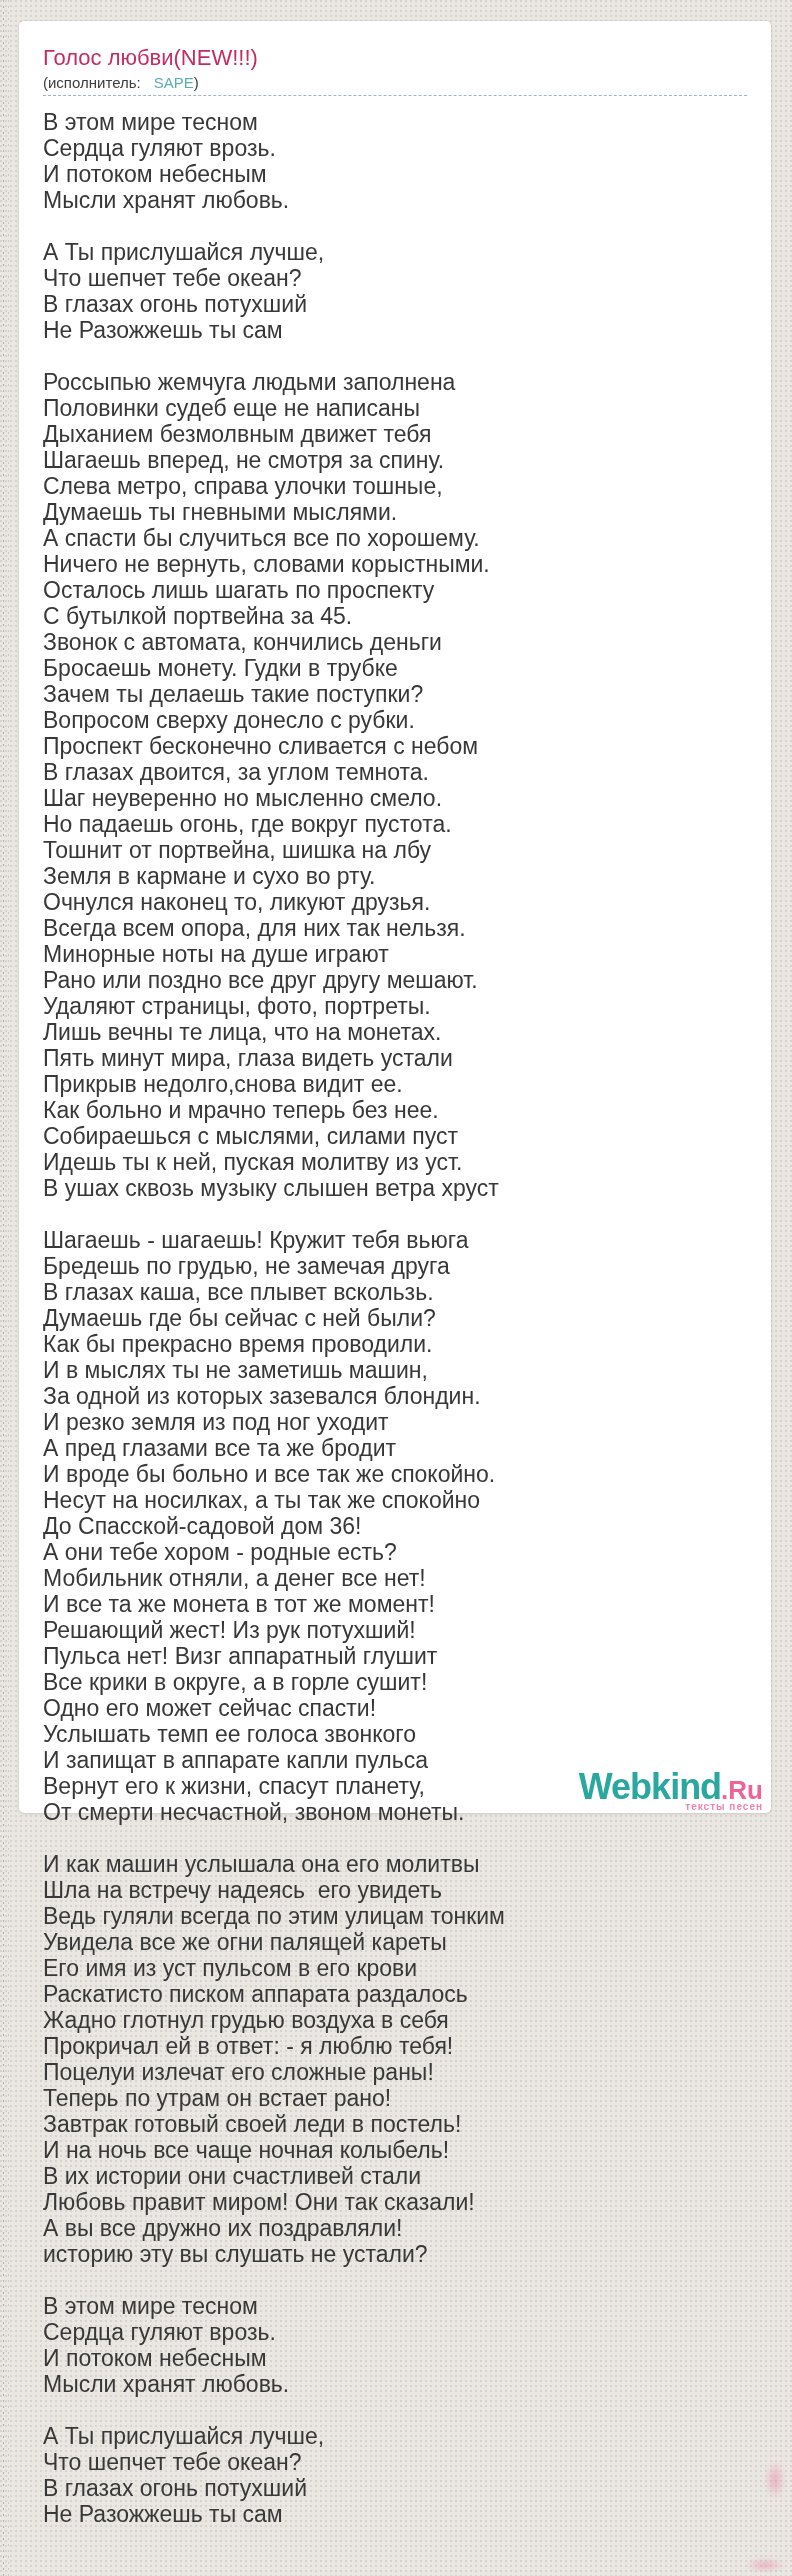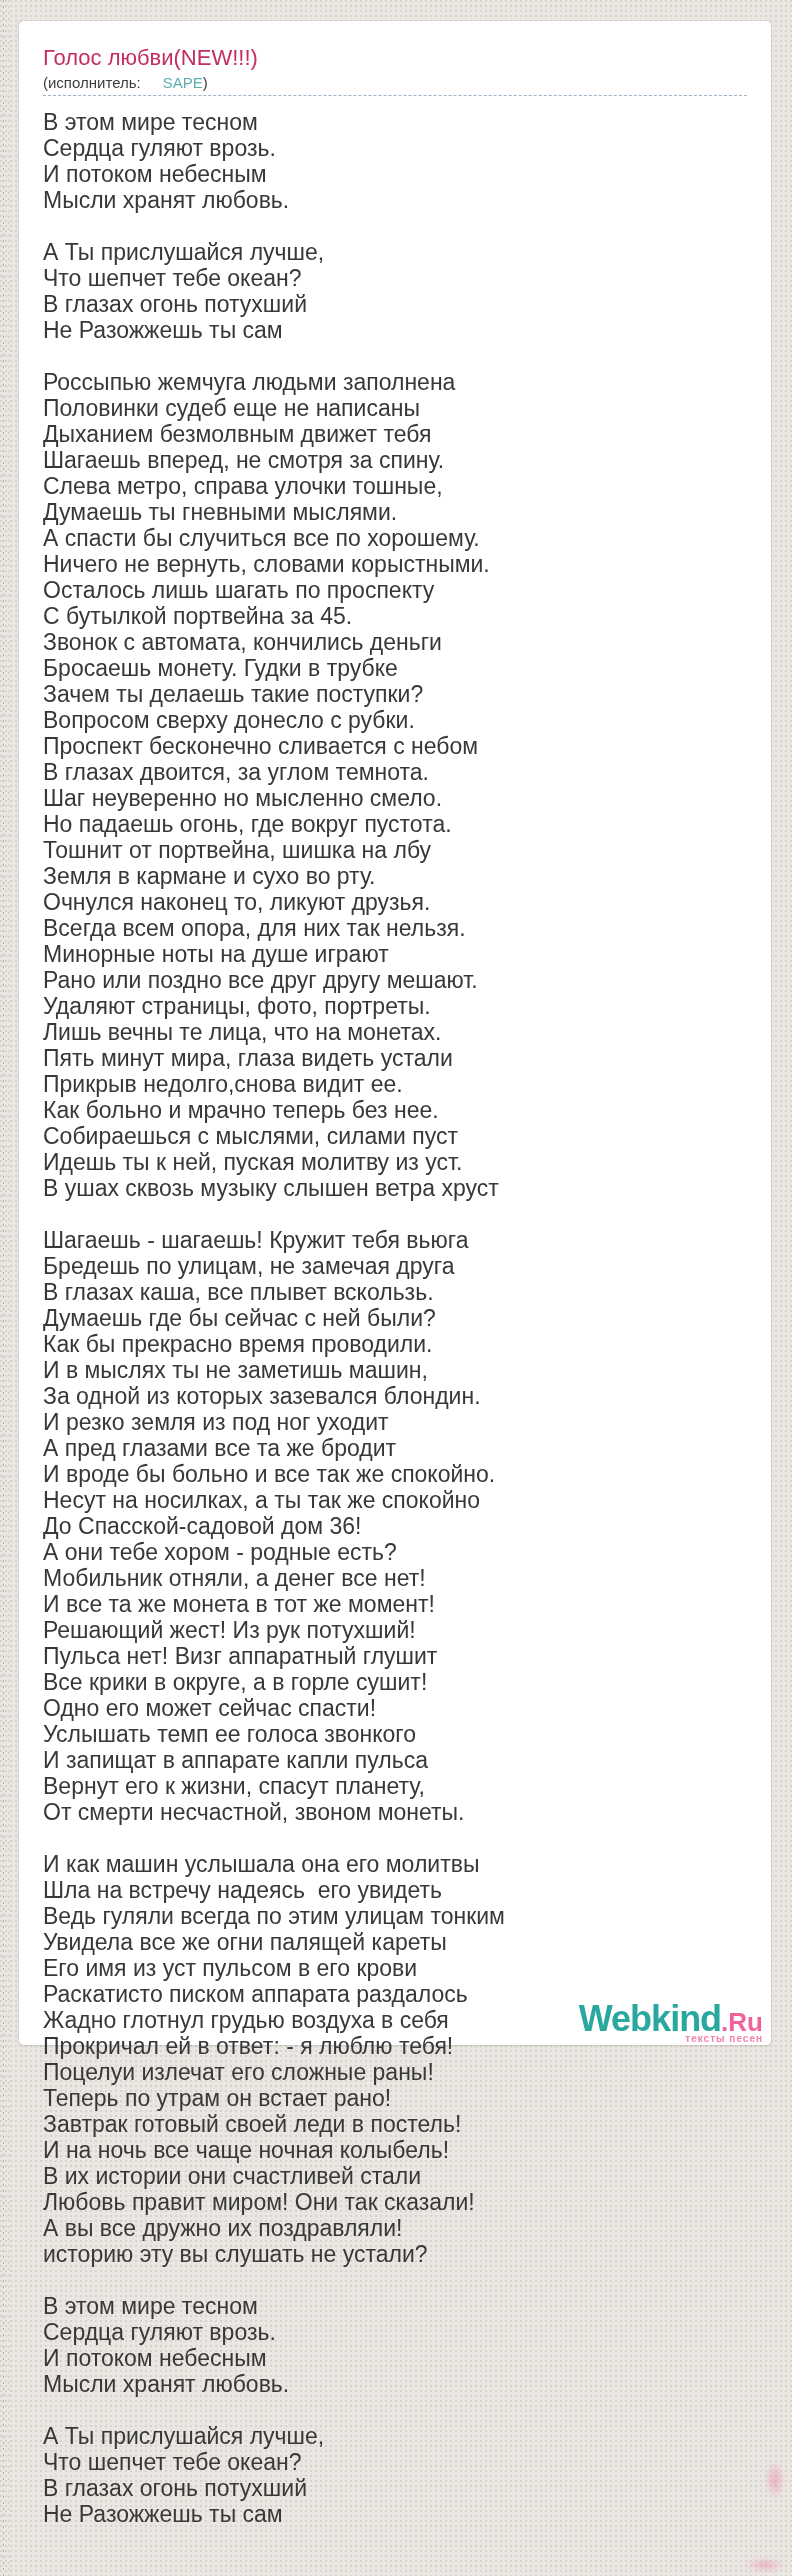--- a/index.html
+++ b/index.html
@@ -24,21 +24,21 @@
     position: absolute; border-radius: 50%;
     background: radial-gradient(ellipse at center, rgba(235,128,168,0.55), rgba(235,128,168,0) 70%);
     filter: blur(2px);
   }
   .smudge.sm-1 { left: 765px; top: 2461px; width: 20px; height: 38px; }
   .smudge.sm-2 { left: 745px; top: 2558px; width: 40px; height: 14px; }
 
   .card {
     position: absolute;
     left: 19px; top: 21px;
-    width: 752px; height: 2024px;
+    width: 752px; height: 1792px;
     background: #ffffff;
     border-radius: 5px;
     box-shadow: 0 1px 3px rgba(0,0,0,0.10), 0 0 0 1px rgba(0,0,0,0.03);
     box-sizing: border-box;
     padding: 24px 24px 0 24px;
   }
   .song-title {
     margin: 0;
     font-size: 22px;
     font-weight: 400;
@@ -50,21 +50,21 @@
     margin-top: 3px;
     font-size: 15px;
     line-height: 17px;
     color: #3d3d3d;
     padding-bottom: 4px;
     border-bottom: 1px dashed var(--dash-color, #9db4c9);
   }
   .artist-link {
     color: var(--artist-color, #5aaeb2);
     text-decoration: none;
-    margin-left: 22px;
+    margin-left: 13px;
     cursor: pointer;
   }
   .lyrics {
     margin-top: 13px;
     font-size: 23px;
     line-height: 26px;
     color: #383838;
   }
   .lyric-line { white-space: pre-wrap; }
 
@@ -144,21 +144,21 @@
       <div class="lyric-line">Удаляют страницы, фото, портреты.</div>
       <div class="lyric-line">Лишь вечны те лица, что на монетах.</div>
       <div class="lyric-line">Пять минут мира, глаза видеть устали</div>
       <div class="lyric-line">Прикрыв недолго,снова видит ее.</div>
       <div class="lyric-line">Как больно и мрачно теперь без нее.</div>
       <div class="lyric-line">Собираешься с мыслями, силами пуст</div>
       <div class="lyric-line">Идешь ты к ней, пуская молитву из уст.</div>
       <div class="lyric-line">В ушах сквозь музыку слышен ветра хруст</div>
       <div class="lyric-line">&nbsp;</div>
       <div class="lyric-line">Шагаешь - шагаешь! Кружит тебя вьюга</div>
-      <div class="lyric-line">Бредешь по улицам, не замечая друга</div>
+      <div class="lyric-line">Бредешь по грудью, не замечая друга</div>
       <div class="lyric-line">В глазах каша, все плывет вскользь.</div>
       <div class="lyric-line">Думаешь где бы сейчас с ней были?</div>
       <div class="lyric-line">Как бы прекрасно время проводили.</div>
       <div class="lyric-line">И в мыслях ты не заметишь машин,</div>
       <div class="lyric-line">За одной из которых зазевался блондин.</div>
       <div class="lyric-line">И резко земля из под ног уходит</div>
       <div class="lyric-line">А пред глазами все та же бродит</div>
       <div class="lyric-line">И вроде бы больно и все так же спокойно.</div>
       <div class="lyric-line">Несут на носилках, а ты так же спокойно</div>
       <div class="lyric-line">До Спасской-садовой дом 36!</div>

